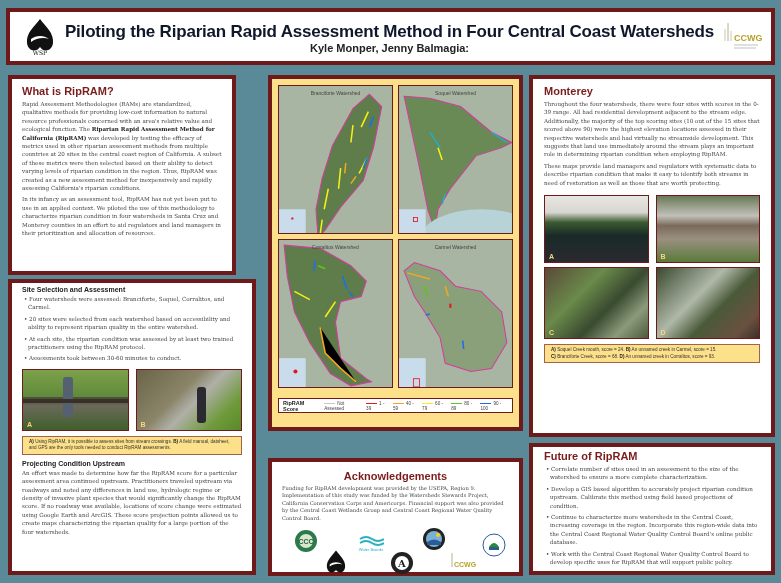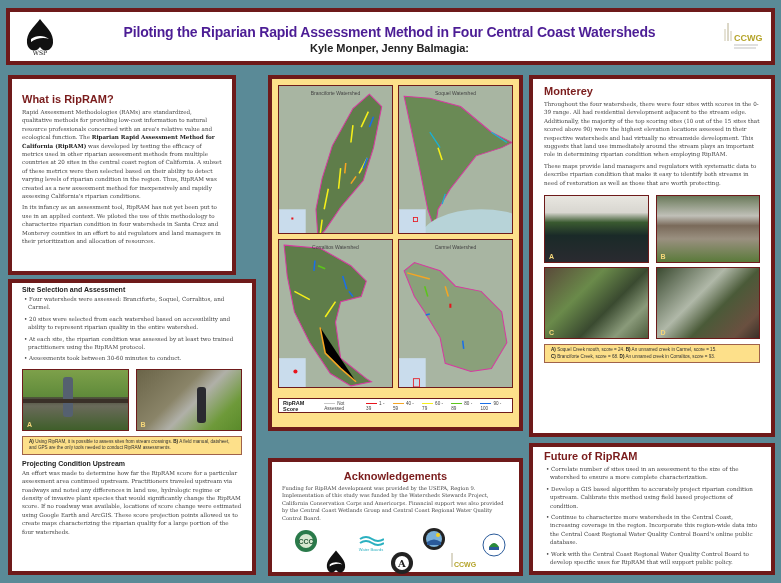--- a/index.html
+++ b/index.html
@@ -3,34 +3,34 @@
 <meta charset="utf-8">
 <style>
   * { box-sizing: border-box; margin: 0; padding: 0; }
   html, body { width: 781px; height: 583px; overflow: hidden; }
   body { background: #5a8a97; position: relative; font-family: "DejaVu Serif", serif; color: #333; }
 
   .panel { position: absolute; background: #fff; border: 4px solid #6e1a1a; }
   .header { left: 6px; top: 8px; width: 769px; height: 57px; display: flex; align-items: center; }
   .header .logo-left { width: 40px; height: 44px; margin-left: 10px; display: flex; align-items: center; justify-content: center; }
   .header .title-block { flex: 1; text-align: center; }
-  .header h1 { font-family: "Liberation Sans", sans-serif; font-weight: bold; color: #4c1d95; font-size: 14px; letter-spacing: -0.2px; line-height: 22px; }
+  .header h1 { font-family: "Liberation Sans", sans-serif; font-weight: bold; color: #0f172a; font-size: 17px; letter-spacing: -0.2px; line-height: 22px; }
   .header .authors { font-family: "Liberation Sans", sans-serif; font-weight: bold; font-size: 11px; color: #222; line-height: 10px; }
   .header .logo-right { width: 44px; height: 44px; margin-right: 8px; display: flex; align-items: center; justify-content: center; }
 
   h2 { font-family: "Liberation Sans", sans-serif; font-weight: bold; color: #7a1c1c; font-size: 11px; margin: 6px 0 3px; }
   h3 { font-family: "Liberation Sans", sans-serif; font-weight: bold; color: #222; font-size: 7px; margin: 3px 0 2px; }
   p, li { font-size: 5.6px; line-height: 8.4px; color: #444; }
   p { margin-bottom: 3px; }
   ul { list-style: none; }
   li { padding-left: 6px; text-indent: -4px; margin-bottom: 3px; }
   li::before { content: "• "; }
   b { color: #222; }
 
-  .col-left-top { left: 8px; top: 75px; width: 228px; height: 200px; padding: 8px 10px; }
+  .col-left-top { left: 8px; top: 75px; width: 228px; height: 200px; padding: 0 10px; }
   .col-left-bot { left: 8px; top: 279px; width: 248px; height: 296px; padding: 0 10px; }
   .col-right-top { left: 529px; top: 75px; width: 246px; height: 362px; padding: 0 11px; }
   .col-right-bot { left: 529px; top: 443px; width: 246px; height: 132px; padding: 0 11px; }
   .maps-panel { left: 268px; top: 75px; width: 255px; height: 356px; background: #fde08a; padding: 6px 6px; }
   .ack-panel { left: 268px; top: 458px; width: 255px; height: 118px; padding: 4px 10px; text-align: center; }
   .ack-panel h2 { margin: 4px 0 3px; }
   .ack-panel p { text-align: left; font-size: 5.2px; line-height: 7.4px; }
 
   .photo-row { display: flex; gap: 7px; margin-top: 4px; }
   .photo { position: relative; border: 1.5px solid #6e1a1a; flex: 1; }

